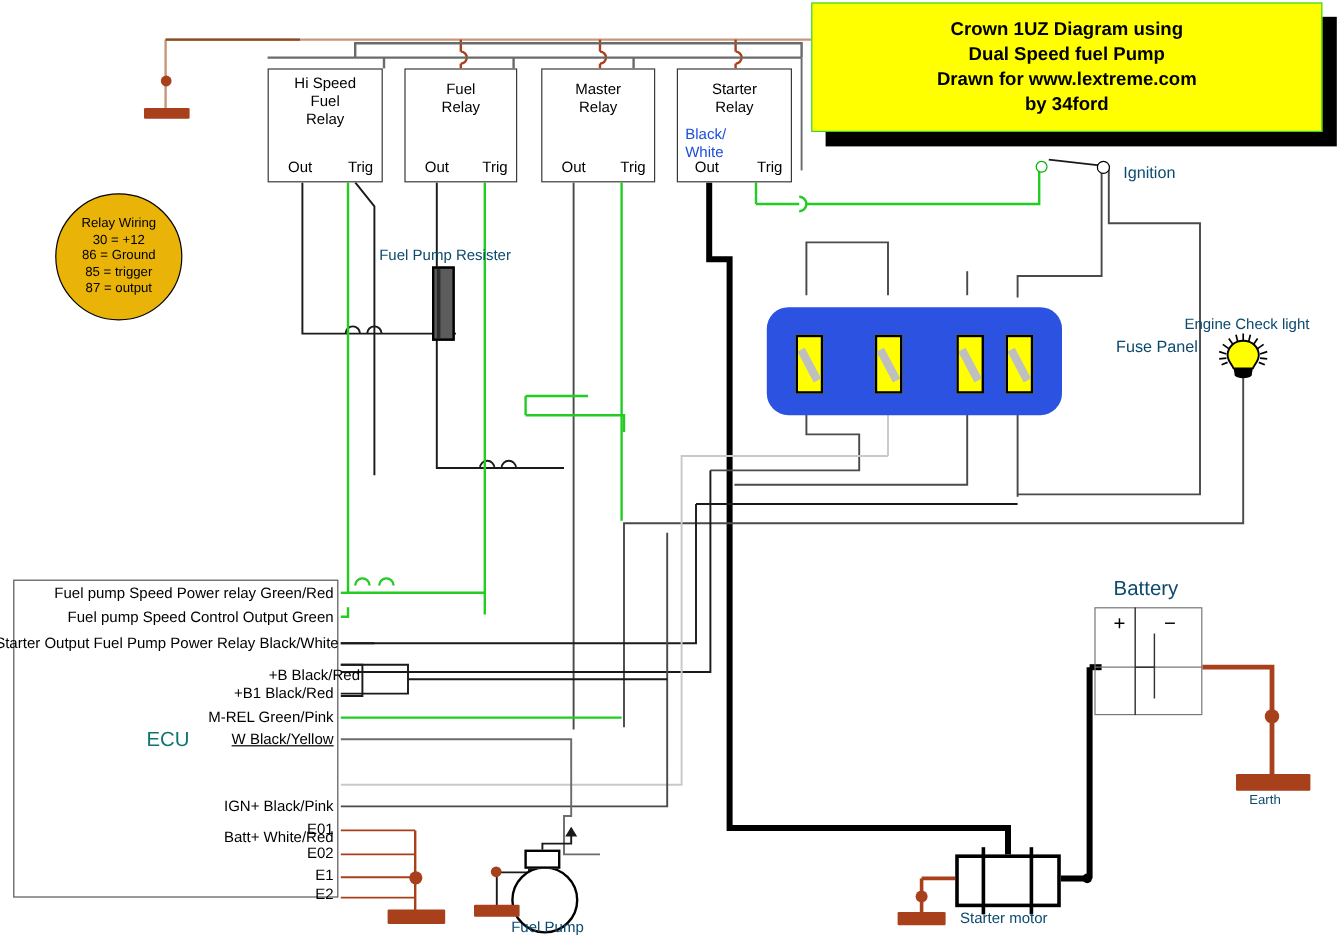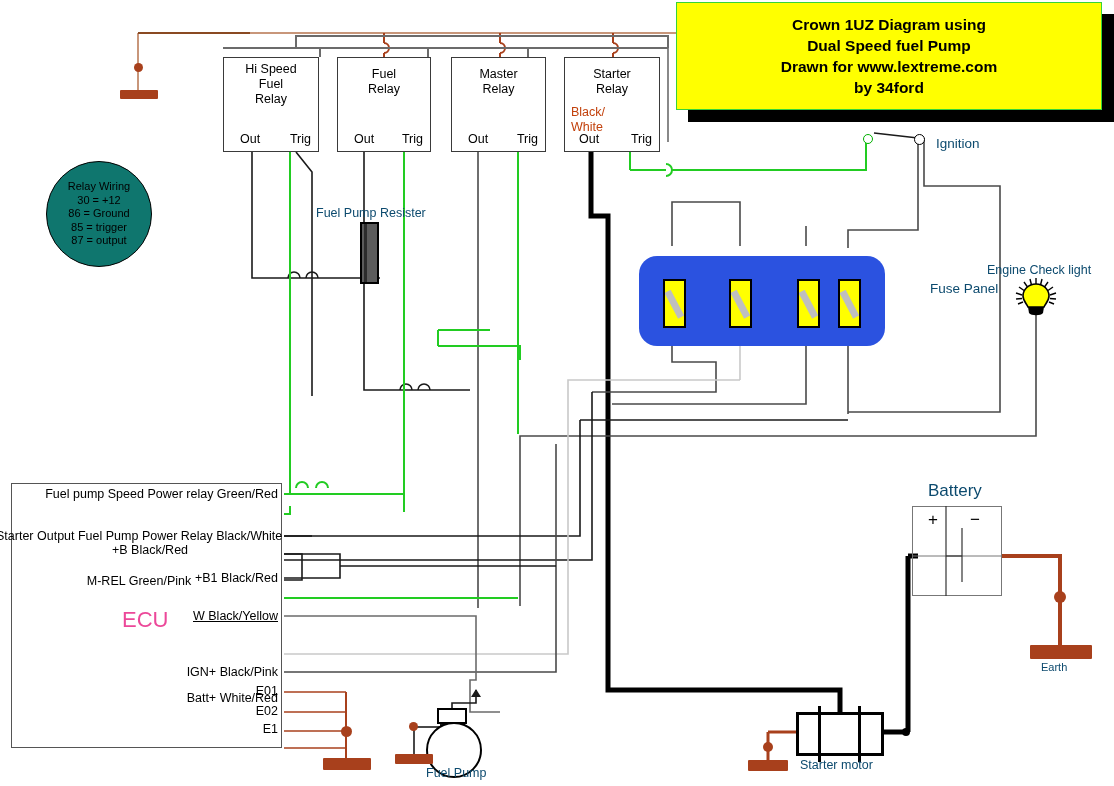--- a/index.html
+++ b/index.html
@@ -3,31 +3,31 @@
 <meta charset="utf-8">
 <style>
   html,body{margin:0;padding:0;background:#ffffff;}
   body{width:1114px;height:786px;font-family:"Liberation Sans",sans-serif;overflow:hidden;}
   #stage{position:relative;width:1114px;height:786px;background:#fff;}
   #wires{position:absolute;left:0;top:0;width:1114px;height:786px;}
   .lbl{position:absolute;font-family:"Liberation Sans",sans-serif;color:#0c4a6e;white-space:nowrap;}
   .relay-box{position:absolute;border:1px solid #3a3a3a;background:#fff;box-sizing:border-box;}
   .relay-name{position:absolute;left:0;right:0;text-align:center;font-size:12.5px;line-height:15px;color:#000;}
   .port{position:absolute;font-size:12.5px;color:#000;}
-  .bw{position:absolute;font-size:12.5px;line-height:15px;color:#c2410c;}
+  .bw{position:absolute;font-size:12.5px;line-height:15px;color:#1d4ed8;}
   .title-shadow{position:absolute;background:#000;}
   .title-box{position:absolute;background:#ffff00;border:1px solid #37d437;box-sizing:border-box;
              display:flex;flex-direction:column;align-items:center;justify-content:center;}
   .title-line{font-size:15.5px;font-weight:bold;line-height:21px;color:#000;text-align:center;}
-  .legend-circle{position:absolute;border-radius:50%;background:#0f766e;border:1px solid #000;
+  .legend-circle{position:absolute;border-radius:50%;background:#eab308;border:1px solid #000;
              display:flex;flex-direction:column;align-items:center;justify-content:center;}
   .legend-line{font-size:11px;line-height:13.5px;color:#000;text-align:center;}
   .ecu-box{position:absolute;border:1px solid #555;background:transparent;box-sizing:border-box;}
   .pin{position:absolute;font-size:12.5px;color:#000;text-align:right;white-space:nowrap;}
-  .ecu-title{position:absolute;font-size:22px;color:#ec4899;}
+  .ecu-title{position:absolute;font-size:17px;color:#0f766e;}
   .fusepanel{position:absolute;background:#2b52e0;border-radius:18px;}
   .fuse{position:absolute;background:#ffff00;border:2.5px solid #000;overflow:hidden;}
   .fuse i{position:absolute;display:block;background:#bfbfbf;width:150%;height:7px;
           left:-25%;top:50%;transform:translateY(-50%) rotate(62deg);}
   .batt{position:absolute;border:1px solid #777;box-sizing:border-box;background:transparent;}
   .battsym{position:absolute;font-size:17px;color:#000;}
   .ground{position:absolute;background:#a8401c;border-radius:1px;}
   .dot{position:absolute;border-radius:50%;background:#a8401c;}
   .resistor{position:absolute;background:#5c5c5c;border:2px solid #000;}
   .resistor b{position:absolute;left:2px;top:0;bottom:0;width:3px;background:#2c2c2c;display:block;}
@@ -301,26 +301,28 @@
   <div class="motor-bar" style="left:818px;top:706px;height:56px;"></div>
   <div class="motor-bar" style="left:858px;top:706px;height:56px;"></div>
   <div class="dot" style="left:763px;top:742px;width:10px;height:10px;"></div>
   <div class="ground" style="left:748px;top:760px;width:40px;height:11px;"></div>
   <div class="lbl t12" style="left:800px;top:758px;">Starter motor</div>
 
   <div class="ecu-box" style="left:11px;top:483px;width:271px;height:265px;"></div>
   <div class="ecu-title" style="left:122px;top:607px;">ECU</div>
 
   <div class="pin" style="left:0px;top:487px;width:278px;">Fuel pump Speed Power relay Green/Red</div>
+  <div class="pin" style="left:0px;top:507px;width:278px;">Fuel pump Speed Control Output Green</div>
   <div class="pin" style="left:-4px;top:529px;width:282px;">Starter Output Fuel Pump Power Relay Black/White</div>
-  <div class="pin" style="left:0px;top:543px;width:300px;text-align:center;">+B Black/Red</div>
+  <div class="pin" style="left:0px;top:556px;width:300px;">+B Black/Red</div>
   <div class="pin" style="left:0px;top:571px;width:278px;">+B1 Black/Red</div>
-  <div class="pin" style="left:0px;top:574px;width:278px;text-align:center;">M-REL Green/Pink</div>
+  <div class="pin" style="left:0px;top:591px;width:278px;">M-REL Green/Pink</div>
   <div class="pin" style="left:0px;top:609px;width:278px;text-decoration:underline;">W Black/Yellow</div>
   <div class="pin" style="left:0px;top:647px;width:278px;margin-top:44px;">Batt+ White/Red</div>
   <div class="pin" style="left:0px;top:665px;width:278px;">IGN+ Black/Pink</div>
   <div class="pin" style="left:0px;top:684px;width:278px;">E01</div>
   <div class="pin" style="left:0px;top:704px;width:278px;">E02</div>
   <div class="pin" style="left:0px;top:722px;width:278px;">E1</div>
+  <div class="pin" style="left:0px;top:738px;width:278px;">E2</div>
 
   <div class="dot" style="left:341px;top:726px;width:11px;height:11px;"></div>
 
 </div>
 
 </body></html>

